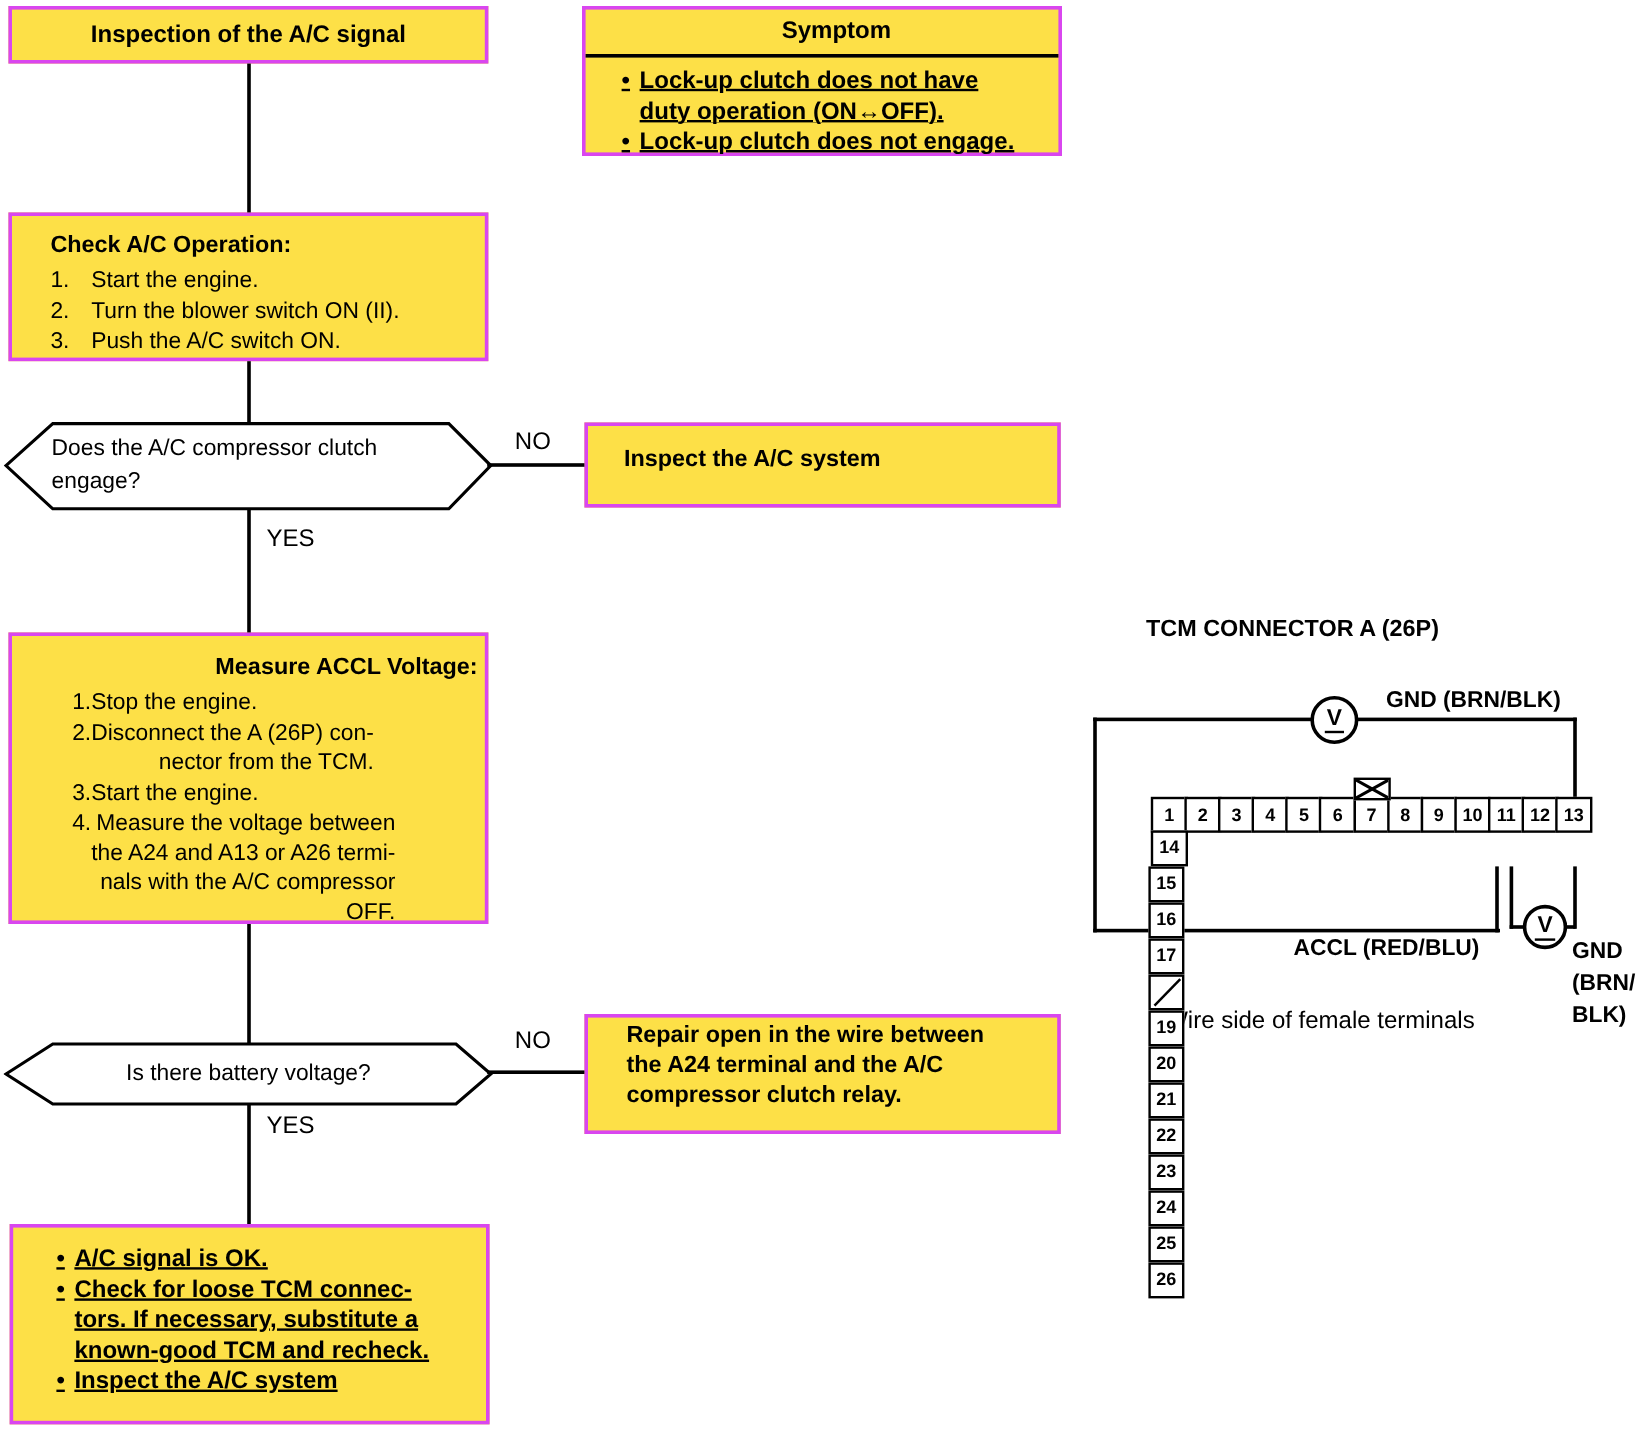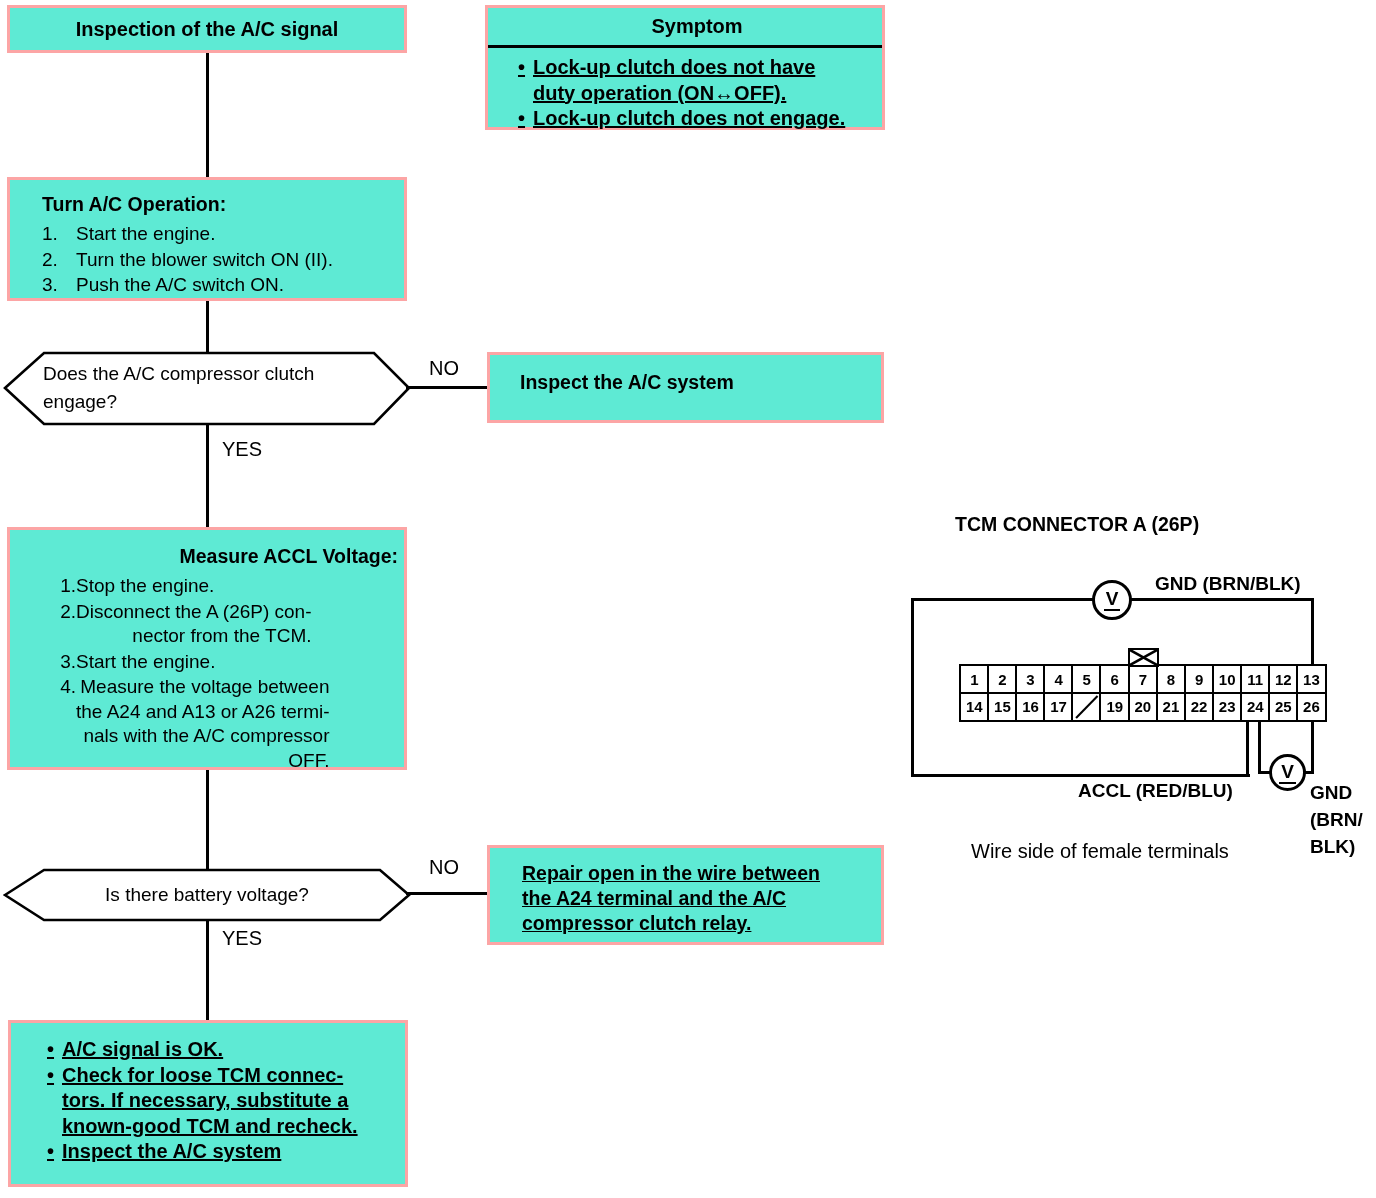--- a/index.html
+++ b/index.html
@@ -1,18 +1,18 @@
 <!DOCTYPE html>
 <html><head>
 <meta charset="utf-8">
 <style>
   html,body{margin:0;padding:0;background:#fff;}
   body{width:1376px;height:1198px;position:relative;font-family:"Liberation Sans",sans-serif;color:#000;}
   .abs{position:absolute;box-sizing:border-box;}
-  .box{border:3px solid #fca5a5;background:#5eead4;}
+  .box{border:3px solid #d946ef;background:#fde047;}
   .bold{font-weight:700;}
   .pre{white-space:pre-line;}
   .line{background:#000;z-index:1;}
   
   .title-box{display:flex;align-items:center;justify-content:center;font-weight:700;font-size:20px;}
   .hdr{font-weight:700;font-size:19.5px;margin-bottom:6px;}
   ol.steps{list-style:none;margin:0;padding:0;font-size:19px;}
   ol.steps li{display:flex;line-height:24.5px;margin-top:1px;}
   ol.steps .num{width:34px;flex:0 0 34px;}
   ol.steps .step-text{white-space:pre-line;}
@@ -22,21 +22,21 @@
   ul.bullets .dot::before{content:"\2022";}
   ul.bullets .bullet-text{white-space:pre-line;}
   .hex-text{font-size:19px;line-height:28px;z-index:2;}
   .flow-label{font-size:20px;}
   svg.hex polygon{fill:#fff;stroke:#000;stroke-width:2.6;}
   
   .meter{border:3px solid #000;border-radius:50%;background:#fff;z-index:5;display:flex;align-items:center;justify-content:center;}
   .meter .vsym{font-weight:700;font-size:19px;line-height:1;border-bottom:2.5px solid #000;padding:0 2px 1px 2px;}
   .pin-grid{z-index:4;}
   .pin-row{display:flex;}
-  .pin-row + .pin-row{margin-top:-2.5px;}
+  .pin-row + .pin-row{margin-top:-2.5px;flex-direction:column;}
   .pin-cell{width:30.6px;height:30px;border:2.5px solid #000;background:#fff;box-sizing:border-box;
             display:flex;align-items:center;justify-content:center;font-weight:700;font-size:15px;}
   .pin-cell + .pin-cell{margin-left:-2.5px;}
   .pin-cell svg{width:100%;height:100%;display:block;}
   .pin-cell svg line{stroke:#000;stroke-width:2;}
   .keybox{border:2.5px solid #000;background:#fff;z-index:5;}
   .keybox svg{width:100%;height:100%;display:block;}
   .keybox svg line{stroke:#000;stroke-width:2.4;}
   .conn-label{font-weight:700;font-size:19px;z-index:6;}
   .caption{font-size:20px;}
@@ -61,21 +61,21 @@
       </li>
 
       <li>
         <span class="dot"></span>
         <span class="bullet-text">Lock-up clutch does not engage.</span>
       </li>
     </ul>
 </div>
 
 <div class="abs box" style="left:7px;top:177px;width:400px;height:124px;padding:13px 8px 0 32px;">
-  <div class="hdr">Turn A/C Operation:</div>
+  <div class="hdr">Check A/C Operation:</div>
   <ol class="steps">
 
       <li>
         <span class="num">1.</span>
         <span class="step-text">Start the engine.</span>
       </li>
 
       <li>
         <span class="num">2.</span>
         <span class="step-text">Turn the blower switch ON (II).</span>
@@ -141,21 +141,21 @@
 <div class="abs" style="left:3px;top:868px;width:408px;height:54px;">
   <svg class="hex" width="408" height="54" viewBox="0 0 408 54">
     <polygon points="2,27 41,2 377,2 406,27 377,52 41,52"></polygon>
   </svg>
   <div class="abs hex-text" style="left:0;top:13px;width:100%;text-align:center;">Is there battery voltage?</div>
 </div>
 
 <div class="abs flow-label" style="left:429px;top:856px;">NO</div>
 <div class="abs line" style="left:406px;top:892px;width:81px;height:3px;"></div>
 
-<div class="abs box bold pre" style="left:487px;top:845px;width:397px;height:100px;padding:13px 6px 0 32px;font-size:19.5px;line-height:25px;text-decoration:underline;">Repair open in the wire between
+<div class="abs box bold pre" style="left:487px;top:845px;width:397px;height:100px;padding:2px 6px 0 32px;font-size:19.5px;line-height:25px;">Repair open in the wire between
 the A24 terminal and the A/C
 compressor clutch relay.</div>
 
 <div class="abs flow-label" style="left:222px;top:927px;">YES</div>
 <div class="abs line" style="left:206px;top:920px;width:2.5px;height:100px;"></div>
 
 <div class="abs box" style="left:8px;top:1020px;width:400px;height:167px;padding:14px 4px 0 36px;">
   <ul class="bullets bold">
 
       <li>

